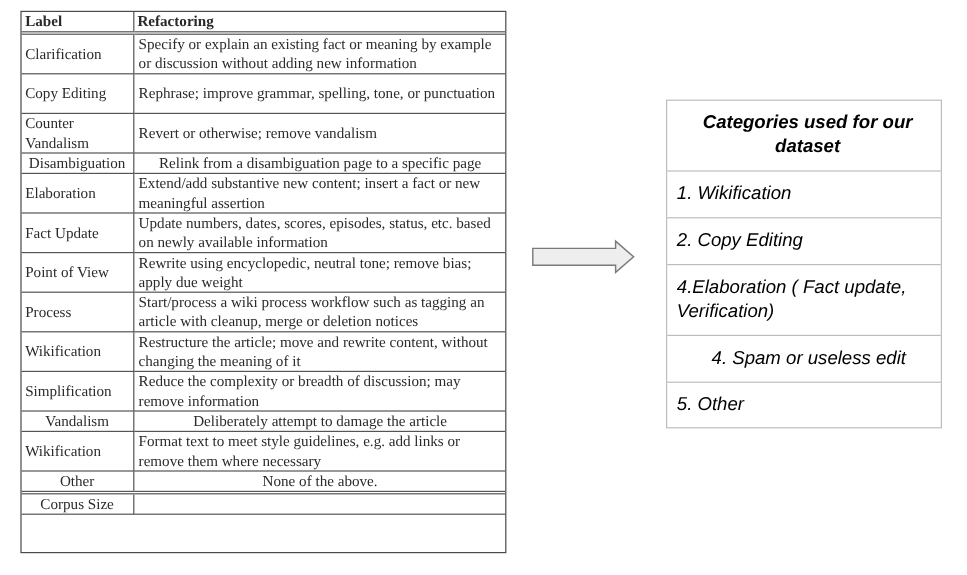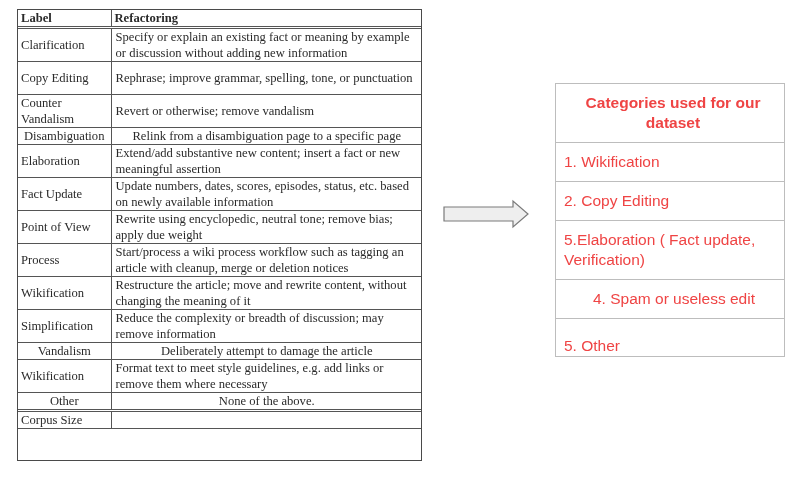--- a/index.html
+++ b/index.html
@@ -16,43 +16,43 @@
   .ptable td, .ptable th {
     border-bottom: 1px solid #555; padding: 0 3px; vertical-align: middle;
     font-size: 12.6px; line-height: 16px; text-align: left;
   }
   .ptable col.c1 { width: 93px; }
   .ptable td.lab, .ptable th.lab { border-right: 1px solid #555; }
   .ptable th { font-weight: bold; height: 16px; border-bottom: 3px double #555; }
   .ptable tr.h1 td { height: 16px; text-align: center; }
   .ptable tr.h2 td { height: 32px; }
   .ptable tr.other td { border-bottom: 3px double #555; }
-  .ptable tr.corpus td { height: 16px; }
+  .ptable tr.corpus td { height: 16px; text-align: center; }
   .ptable td.desc { padding-left: 4px; }
 
   
   .arrow { position: absolute; left: 442px; top: 199px; width: 90px; height: 30px; }
 
   
   .cat-box {
     position: absolute; left: 555px; top: 83px; width: 230px; height: 274px;
     border: 1px solid #bdbdbd; box-sizing: border-box; background: #fff;
-    font-family: "Liberation Sans", "DejaVu Sans", sans-serif; color: #ef4444;
+    font-family: "Liberation Sans", "DejaVu Sans", sans-serif; color: #000000; font-style: italic;
   }
   .cat-title {
     height: 59px; border-bottom: 1px solid #bdbdbd; box-sizing: border-box;
     font-weight: bold; font-size: 15.5px; line-height: 20px;
     text-align: center; padding: 9px 6px 0 12px;
   }
   .cat-row {
     border-bottom: 1px solid #bdbdbd; box-sizing: border-box;
     font-size: 15.5px; line-height: 20px; padding-left: 8px;
     display: flex; align-items: center;
   }
-  .cat-row:last-child { border-bottom: none; align-items: flex-end; }
+  .cat-row:last-child { border-bottom: none; }
   .r1 { height: 39px; } .r2 { height: 39px; } .r3 { height: 59px; }
   .r4 { height: 39px; justify-content: center; } .r5 { height: 37px; }
   .cat-row span { white-space: pre-wrap; }
 </style>
 </head>
 <body>
 
 <div class="paper-table">
   <table class="ptable">
     <colgroup>
@@ -130,21 +130,21 @@
 
 <div class="cat-box">
   <div class="cat-title">Categories used for our dataset</div>
   <div class="cat-row r1">
     <span>1. Wikification</span>
   </div>
   <div class="cat-row r2">
     <span>2. Copy Editing</span>
   </div>
   <div class="cat-row r3">
-    <span>5.Elaboration ( Fact update,   Verification)</span>
+    <span>4.Elaboration ( Fact update,   Verification)</span>
   </div>
   <div class="cat-row r4">
     <span>4. Spam or useless edit</span>
   </div>
   <div class="cat-row r5">
     <span>5. Other</span>
   </div>
 </div>
 
 </body></html>

